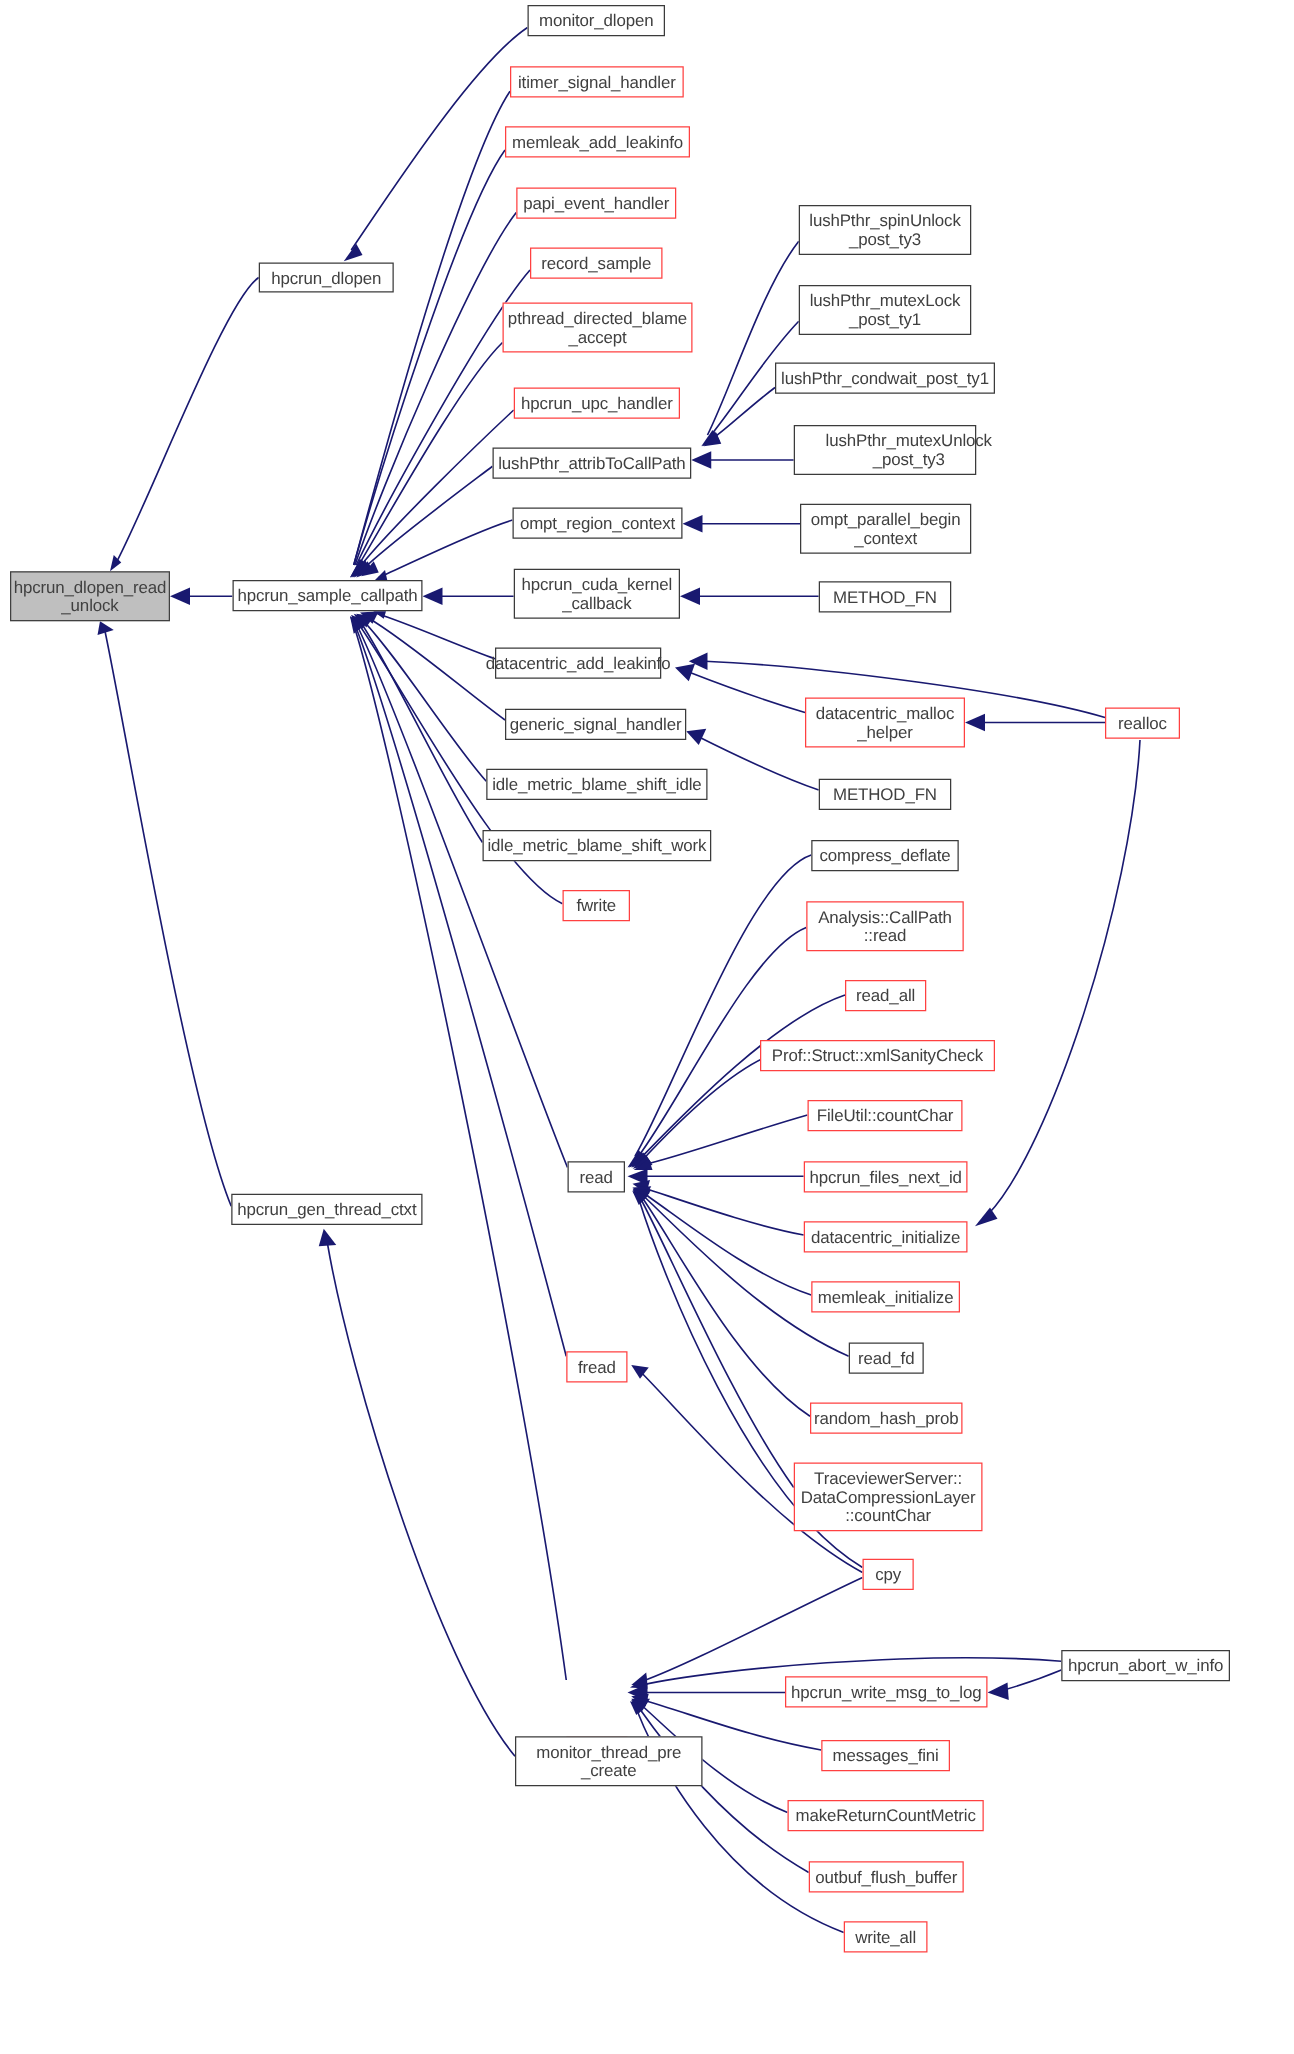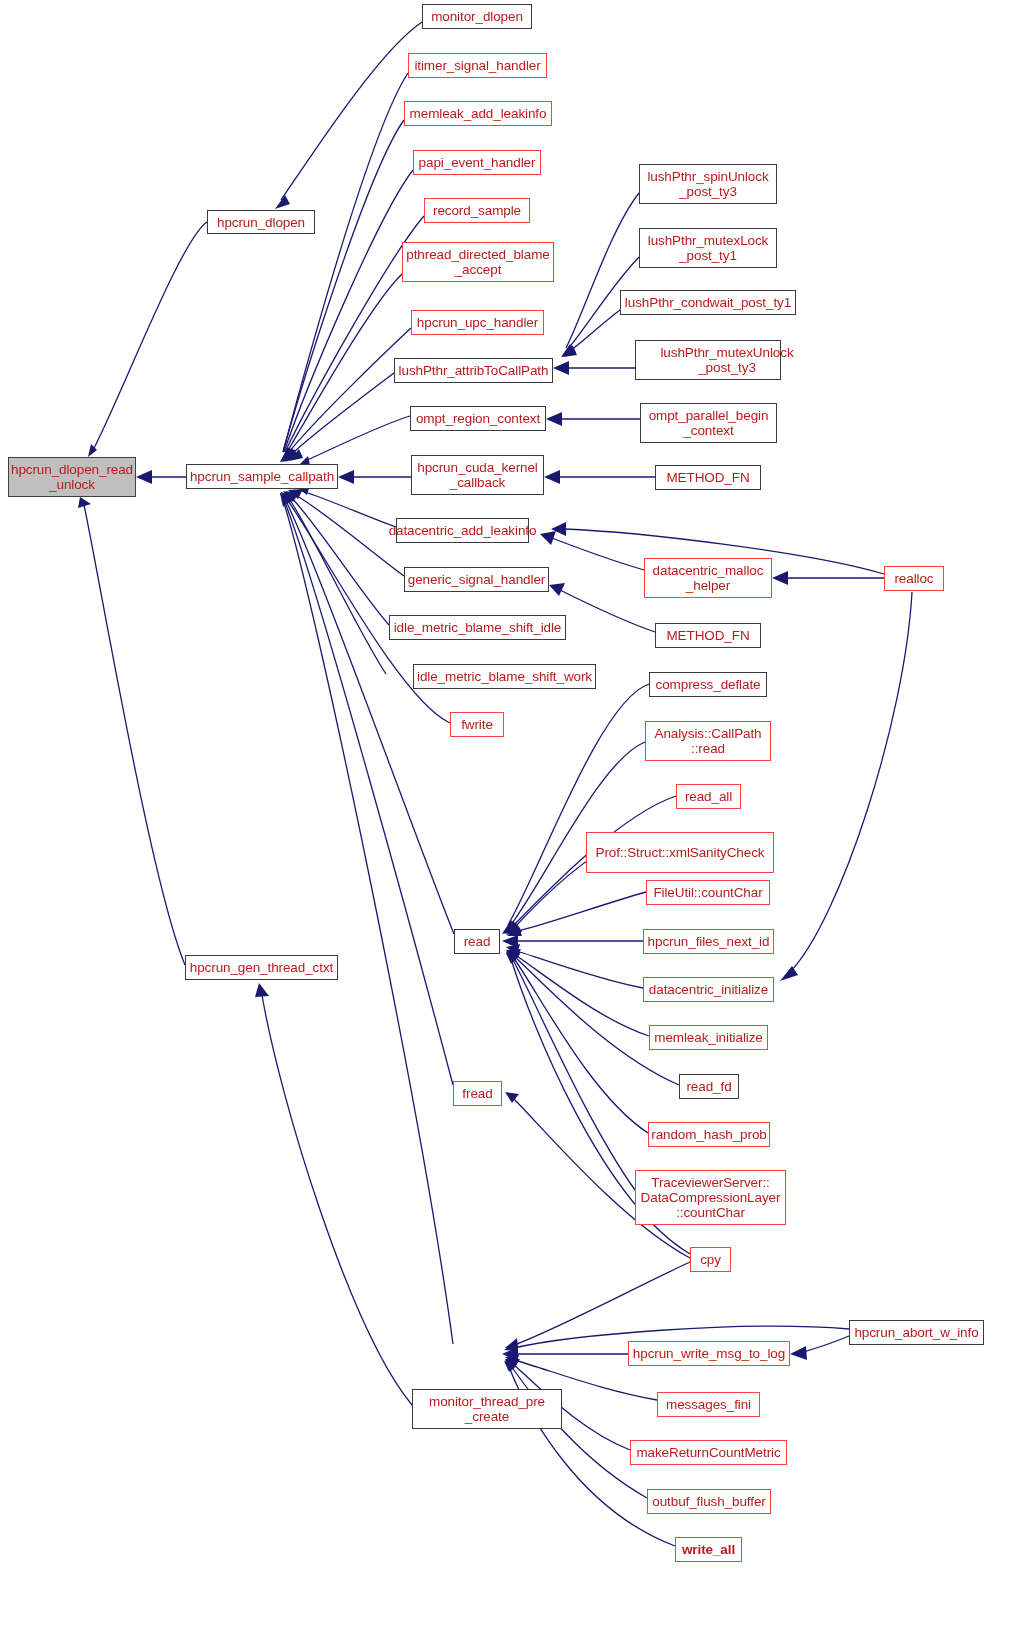--- a/index.html
+++ b/index.html
@@ -25,21 +25,21 @@
   }
   .node {
     position: absolute;
     box-sizing: border-box;
     display: flex;
     align-items: center;
     justify-content: center;
     text-align: center;
     background: #ffffff;
     border: 1px solid #404040;
-    color: #b91c1c;
+    color: #404040;
     font-size: 13.5px;
     line-height: 15px;
     letter-spacing: -0.1px;
     white-space: pre-line;
     padding: 0 2px;
     cursor: pointer;
   }
   .node.red {
     border-color: #ff4040;
   }
@@ -296,56 +296,56 @@
       <div class="node red" style="left: 402px; top: 242px; width: 152px; height: 40px;">pthread_directed_blame
 _accept</div>
       <div class="node red" style="left: 411px; top: 310px; width: 133px; height: 25px;">hpcrun_upc_handler</div>
       <div class="node dark" style="left: 394px; top: 358px; width: 159px; height: 25px;">lushPthr_attribToCallPath</div>
       <div class="node dark" style="left: 410px; top: 406px; width: 136px; height: 25px;">ompt_region_context</div>
       <div class="node dark" style="left: 411px; top: 455px; width: 133px; height: 40px;">hpcrun_cuda_kernel
 _callback</div>
       <div class="node dark" style="left: 396px; top: 518px; width: 133px; height: 25px;">datacentric_add_leakinfo</div>
       <div class="node dark" style="left: 404px; top: 567px; width: 145px; height: 25px;">generic_signal_handler</div>
       <div class="node dark" style="left: 389px; top: 615px; width: 177px; height: 25px;">idle_metric_blame_shift_idle</div>
-      <div class="node dark" style="left: 386px; top: 664px; width: 183px; height: 25px; margin-left: 27px;">idle_metric_blame_shift_work</div>
+      <div class="node dark" style="left: 386px; top: 664px; width: 183px; height: 25px;">idle_metric_blame_shift_work</div>
       <div class="node red" style="left: 450px; top: 712px; width: 54px; height: 25px;">fwrite</div>
       <div class="node dark" style="left: 639px; top: 164px; width: 138px; height: 40px;">lushPthr_spinUnlock
 _post_ty3</div>
       <div class="node dark" style="left: 639px; top: 228px; width: 138px; height: 40px;">lushPthr_mutexLock
 _post_ty1</div>
       <div class="node dark" style="left: 620px; top: 290px; width: 176px; height: 25px;">lushPthr_condwait_post_ty1</div>
       <div class="node dark" style="left: 635px; top: 340px; width: 146px; height: 40px; padding-left: 40px;">lushPthr_mutexUnlock
 _post_ty3</div>
       <div class="node dark" style="left: 640px; top: 403px; width: 137px; height: 40px;">ompt_parallel_begin
 _context</div>
       <div class="node dark" style="left: 655px; top: 465px; width: 106px; height: 25px;">METHOD_FN</div>
       <div class="node red" style="left: 644px; top: 558px; width: 128px; height: 40px;">datacentric_malloc
 _helper</div>
       <div class="node dark" style="left: 655px; top: 623px; width: 106px; height: 25px;">METHOD_FN</div>
       <div class="node red" style="left: 884px; top: 566px; width: 60px; height: 25px;">realloc</div>
       <div class="node dark" style="left: 649px; top: 672px; width: 118px; height: 25px;">compress_deflate</div>
       <div class="node red" style="left: 645px; top: 721px; width: 126px; height: 40px;">Analysis::CallPath
 ::read</div>
       <div class="node red" style="left: 676px; top: 784px; width: 65px; height: 25px;">read_all</div>
-      <div class="node red" style="left: 586px; top: 832px; width: 188px; height: 41px;">Prof::Struct::xmlSanityCheck</div>
+      <div class="node red" style="left: 608px; top: 832px; width: 188px; height: 25px;">Prof::Struct::xmlSanityCheck</div>
       <div class="node red" style="left: 646px; top: 880px; width: 124px; height: 25px;">FileUtil::countChar</div>
       <div class="node red" style="left: 643px; top: 929px; width: 131px; height: 25px;">hpcrun_files_next_id</div>
       <div class="node red" style="left: 643px; top: 977px; width: 131px; height: 25px;">datacentric_initialize</div>
       <div class="node red" style="left: 649px; top: 1025px; width: 119px; height: 25px;">memleak_initialize</div>
       <div class="node dark" style="left: 679px; top: 1074px; width: 60px; height: 25px;">read_fd</div>
       <div class="node red" style="left: 648px; top: 1122px; width: 122px; height: 25px;">random_hash_prob</div>
       <div class="node red" style="left: 635px; top: 1170px; width: 151px; height: 55px;">TraceviewerServer::
 DataCompressionLayer
 ::countChar</div>
       <div class="node red" style="left: 690px; top: 1247px; width: 41px; height: 25px;">cpy</div>
       <div class="node dark" style="left: 454px; top: 929px; width: 46px; height: 25px;">read</div>
       <div class="node red" style="left: 453px; top: 1081px; width: 49px; height: 25px;">fread</div>
       <div class="node red" style="left: 453px; top: 1341px; width: 49px; height: 25px; margin-top: 48px;">write</div>
       <div class="node dark" style="left: 412px; top: 1389px; width: 150px; height: 40px;">monitor_thread_pre
 _create</div>
       <div class="node dark" style="left: 849px; top: 1320px; width: 135px; height: 25px;">hpcrun_abort_w_info</div>
       <div class="node red" style="left: 628px; top: 1341px; width: 162px; height: 25px;">hpcrun_write_msg_to_log</div>
       <div class="node red" style="left: 657px; top: 1392px; width: 103px; height: 25px; text-align: center;">messages_fini</div>
       <div class="node red" style="left: 630px; top: 1440px; width: 157px; height: 25px;">makeReturnCountMetric</div>
       <div class="node red" style="left: 647px; top: 1489px; width: 124px; height: 25px;">outbuf_flush_buffer</div>
-      <div class="node red" style="left: 675px; top: 1537px; width: 67px; height: 25px; font-weight: bold;">write_all</div>
+      <div class="node red" style="left: 675px; top: 1537px; width: 67px; height: 25px;">write_all</div>
     </div>
 </div>
 
 </body></html>

